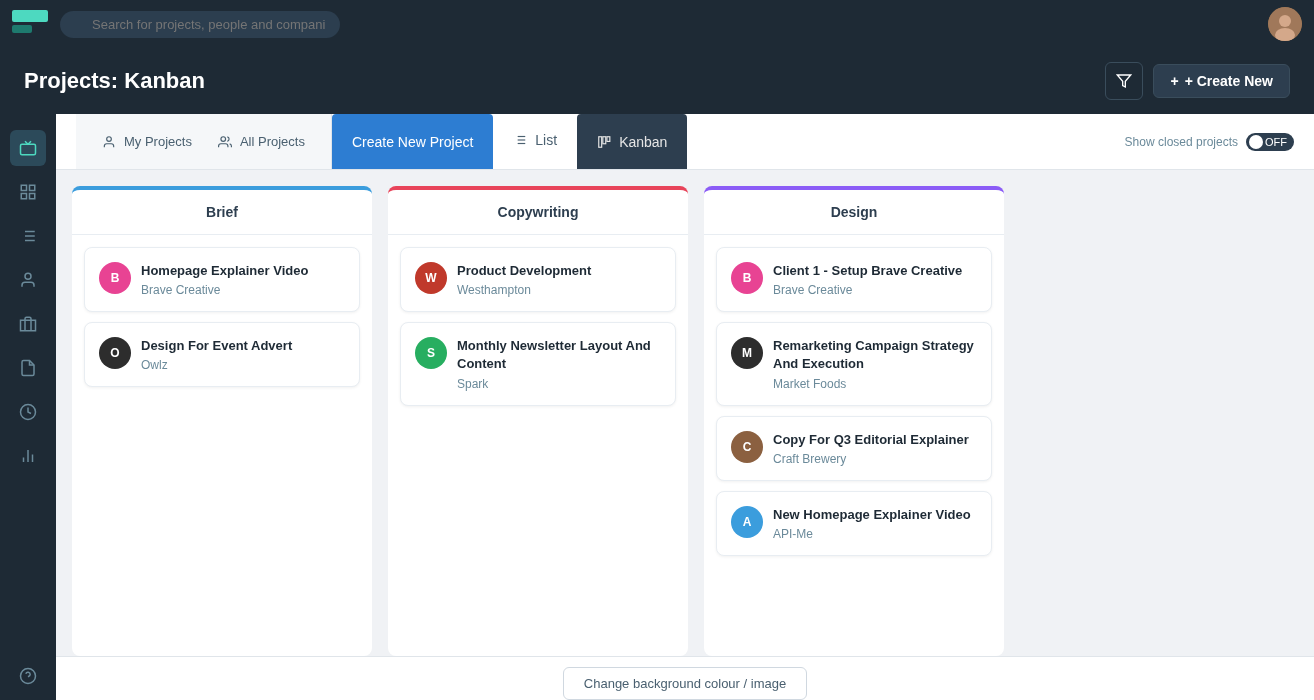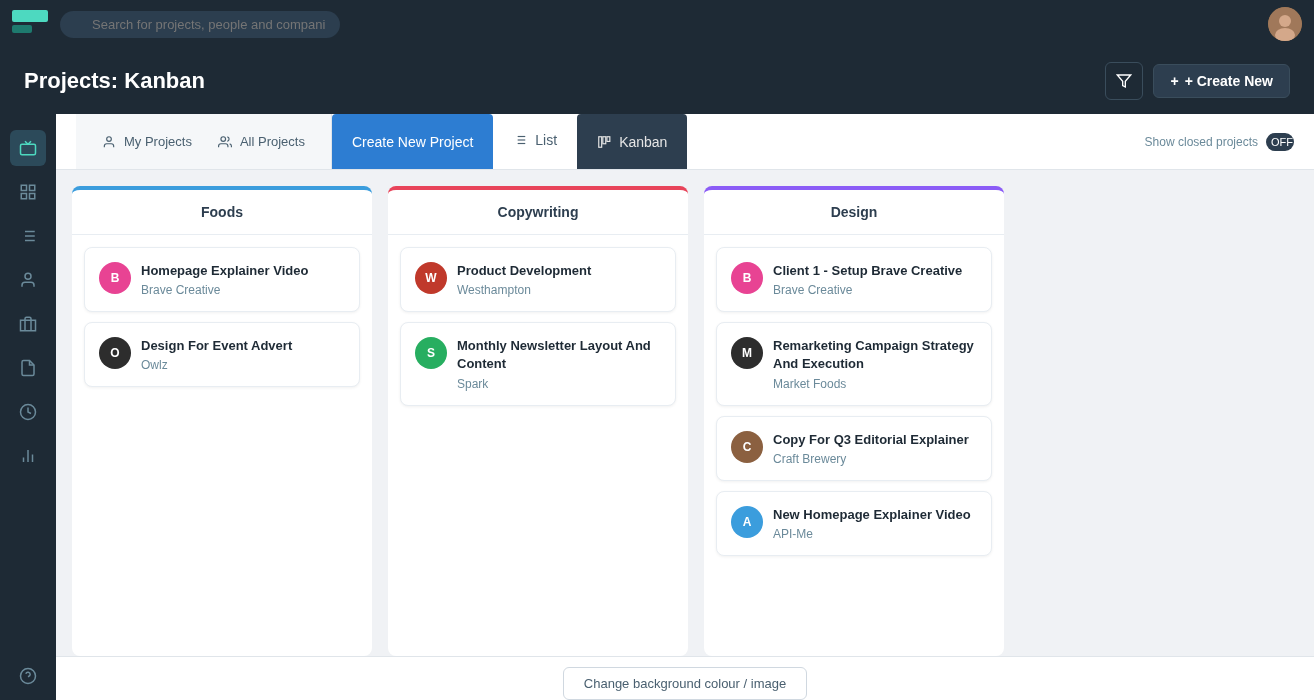--- a/index.html
+++ b/index.html
@@ -193,21 +193,21 @@
     .show-closed {
       display: flex;
       align-items: center;
       gap: 8px;
       font-size: 12px;
       color: #6b8a9a;
     }
     .toggle {
       background: #2d3e4f;
       border-radius: 10px;
-      width: 28px;
+      width: 48px;
       height: 18px;
       display: flex;
       align-items: center;
       padding: 2px 3px;
       cursor: pointer;
     }
     .toggle-knob {
       width: 14px;
       height: 14px;
       border-radius: 50%;
@@ -467,21 +467,21 @@
         <span>Show closed projects</span>
         <div class="toggle">
           <div class="toggle-knob"></div>
           <span class="off-label">OFF</span>
         </div>
       </div>
     </div>
 
     <div class="kanban-board" id="kanban-board">
     <div class="kanban-column" style="border-top: 4px solid rgb(59, 157, 221);">
-          <div class="kanban-column-header">Foods</div>
+          <div class="kanban-column-header">Brief</div>
           <div class="kanban-cards">
             <div class="kanban-card">
       <div class="card-avatar" style="background:#e84393;">
         B
       </div>
       <div class="card-info">
         <div class="card-title">Homepage Explainer Video</div>
         <div class="card-subtitle">Brave Creative</div>
       </div>
     </div>

